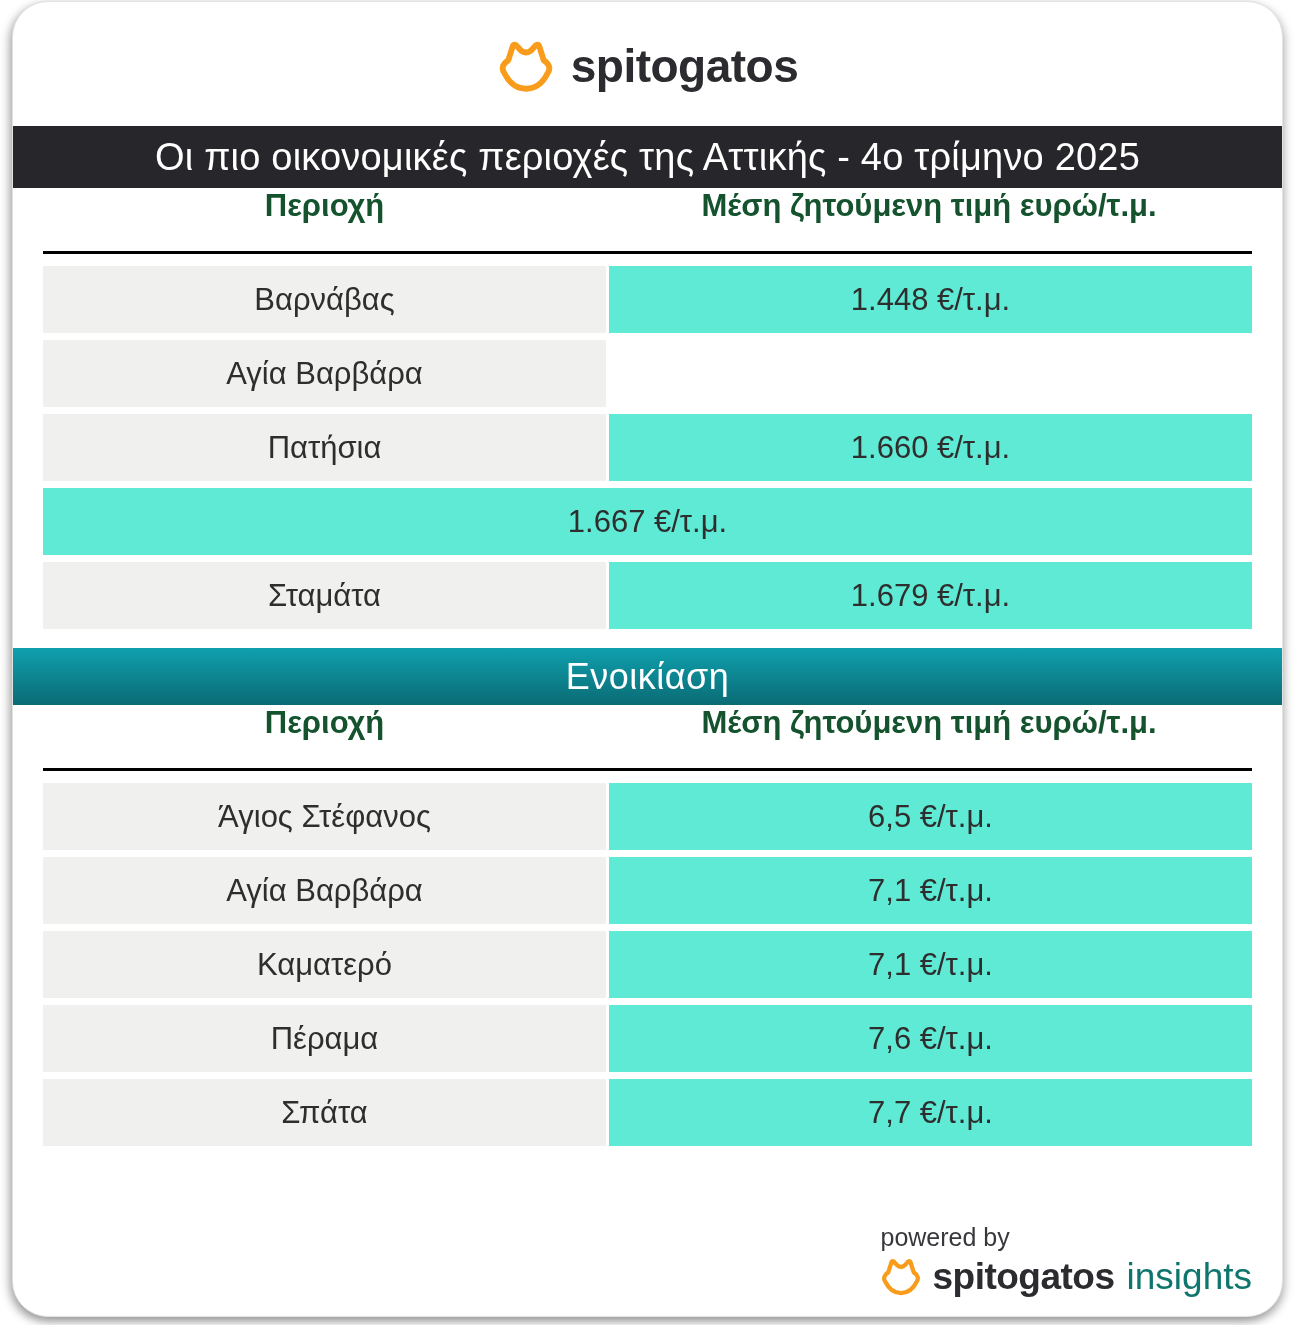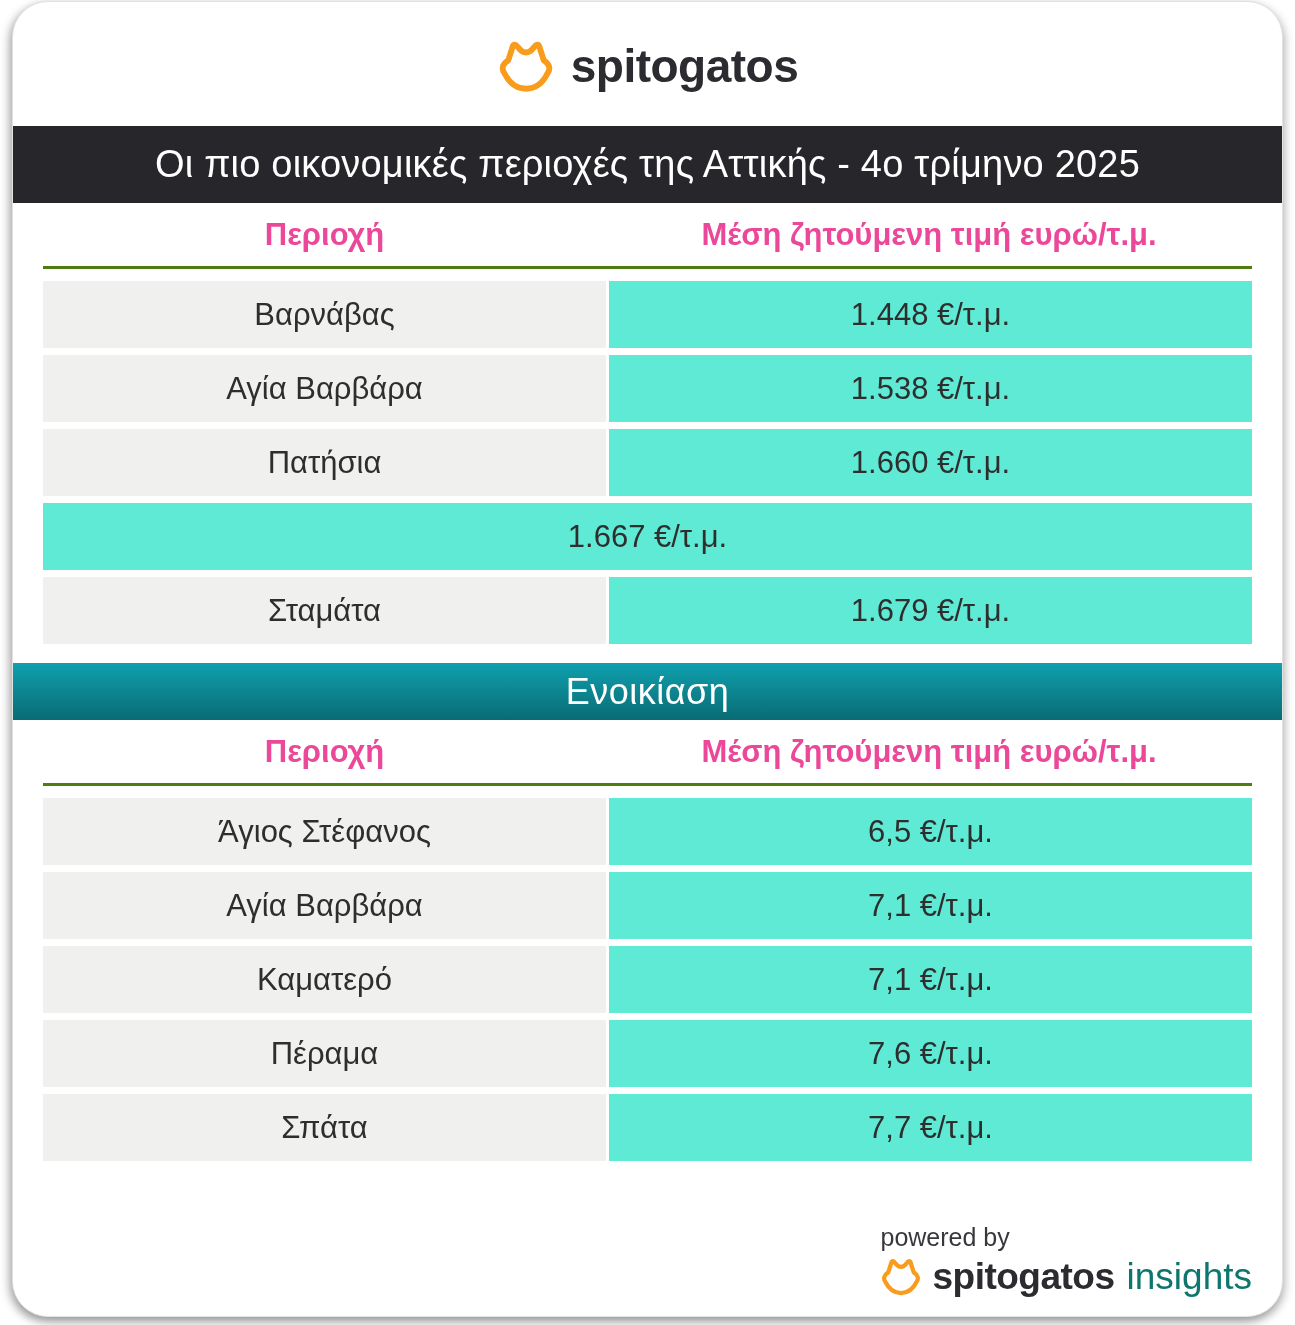--- a/index.html
+++ b/index.html
@@ -23,39 +23,39 @@
   
   .logo-row{
     margin-top:34px;height:60px;
     display:flex;align-items:center;justify-content:center;gap:16px;
   }
   .logo-row .brand{
     font-size:46px;font-weight:800;color:#2b2b30;letter-spacing:-0.5px;
   }
   
   .title-bar{
-    margin-top:30px;height:77px;
+    margin-top:30px;height:62px;
     background:#27272b;
     display:flex;align-items:center;justify-content:center;
     color:#ffffff;font-size:38px;font-weight:400;letter-spacing:0.2px;
   }
   
   .section-bar{
     margin-top:10px;height:57px;
     background:linear-gradient(to bottom,#0fa0ae,#0a6b74);
     display:flex;align-items:center;justify-content:center;
     color:#ffffff;font-size:36px;font-weight:400;letter-spacing:0.5px;
   }
   .section-bar.second{margin-top:19px;}
   
   .thead{
     margin:0 30px;height:63px;
-    display:flex;align-items:center;
-    border-bottom:3px solid #4d7c0f;
-    font-weight:700;font-size:31px;color:#ec4899;
+    display:flex;align-items:flex-start;
+    border-bottom:3px solid #000000;
+    font-weight:700;font-size:31px;color:#14532d;
   }
   .thead .th{display:flex;justify-content:center;}
   .col-left{width:563px;flex:none;}
   .col-right{flex:1;}
   .rows{margin:12px 30px 0 30px;}
   .row{
     display:flex;gap:3px;height:67px;margin-bottom:7px;
   }
   .cell{
     display:flex;align-items:center;justify-content:center;
@@ -94,21 +94,20 @@
     <div class="th col-left">Περιοχή</div>
     <div class="th col-right">Μέση ζητούμενη τιμή ευρώ/τ.μ.</div>
   </div>
   <div class="rows">
     <div class="row">
       <div class="cell area">Βαρνάβας</div>
       <div class="cell price">1.448 €/τ.μ.</div>
     </div>
     <div class="row">
       <div class="cell area">Αγία Βαρβάρα</div>
-      <div class="cell price">1.538 €/τ.μ.</div>
     </div>
     <div class="row">
       <div class="cell area">Πατήσια</div>
       <div class="cell price">1.660 €/τ.μ.</div>
     </div>
     <div class="row">
       <div class="cell price">1.667 €/τ.μ.</div>
     </div>
     <div class="row">
       <div class="cell area">Σταμάτα</div>

